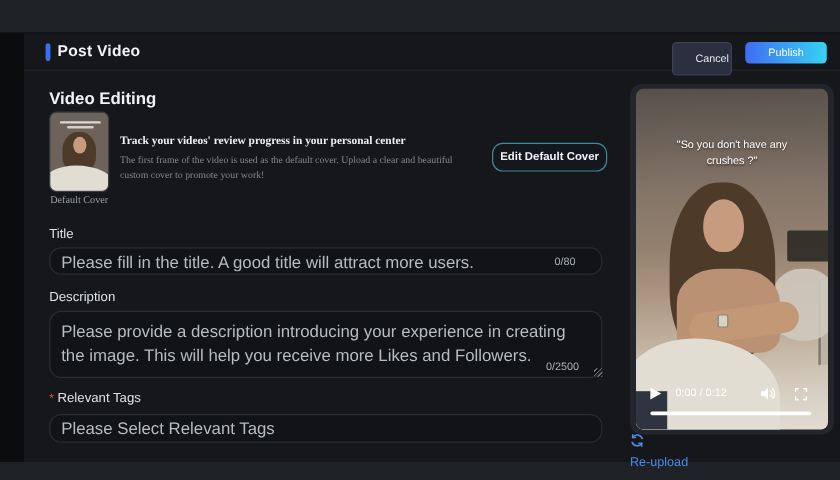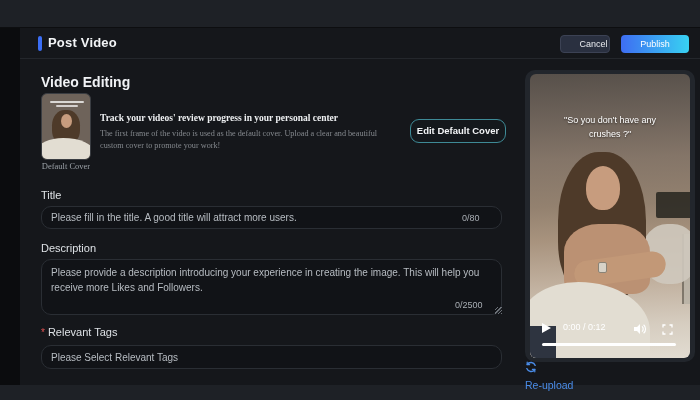--- a/index.html
+++ b/index.html
@@ -8,36 +8,36 @@
   .stage { position:relative; width:700px; height:400px; background:#15171b; }
 
   .top-strip { position:absolute; left:0; top:0; width:700px; height:28px; background:#1e2126; border-bottom:1px solid #0d0e10; }
   .left-strip { position:absolute; left:0; top:28px; width:20px; height:357px; background:#0b0c0e; }
   .bottom-strip { position:absolute; left:0; top:385px; width:700px; height:15px; background:#1e2126; }
 
   
   .hdr { position:absolute; left:20px; top:28px; width:680px; height:31px; border-bottom:1px solid #24272c; }
   .accent { position:absolute; left:18px; top:8px; width:4px; height:15px; border-radius:2px; }
   .hdr-title { position:absolute; left:28px; top:7px; font-size:13px; font-weight:bold; color:#f2f4f6; letter-spacing:.2px; }
-  .btn-cancel { position:absolute; left:540px; top:7px; width:50px; height:18px; background:#2a3040; border:1px solid #3c4254; border-radius:4px; color:#e8eaee; font-size:9px; text-align:center; line-height:16px; cursor:pointer;padding-left:17px; }
+  .btn-cancel { position:absolute; left:540px; top:7px; width:50px; height:28px; background:#2a3040; border:1px solid #3c4254; border-radius:4px; color:#e8eaee; font-size:9px; text-align:center; line-height:16px; cursor:pointer;padding-left:17px; }
   .btn-publish { position:absolute; left:601px; top:7px; width:68px; height:18px; border:none; border-radius:4px; color:#fff; font-size:9px; font-weight:normal; text-align:center; line-height:18px; cursor:pointer; }
 
   .section-title { position:absolute; left:41px; top:74px; font-size:14px; font-weight:bold; color:#f0f2f5; }
 
   
   .thumb { position:absolute; left:41px; top:93px; width:50px; height:67px; border-radius:6px; border:1px solid #3a3d42; overflow:hidden; background:#6e635a; }
   .thumb-label { position:absolute; left:33px; top:161px; width:66px; text-align:center; font-family:"Liberation Serif", serif; font-size:8.5px; color:#9aa0a6; }
   .cover-headline { position:absolute; left:100px; top:113px; font-family:"Liberation Serif", serif; font-size:9.5px; font-weight:bold; color:#eef0f2; }
   .cover-subtext { position:absolute; left:100px; top:128px; width:300px; font-family:"Liberation Serif", serif; font-size:8.2px; line-height:1.45; color:#85898e; }
   .btn-edit-cover { position:absolute; left:410px; top:119px; width:96px; height:24px; background:#14181c; border:1px solid #3e8a96; border-radius:9px; color:#f2f4f6; font-size:9.5px; font-weight:bold; text-align:center; line-height:22px; cursor:pointer; }
 
   
   .fld-label { position:absolute; font-size:11px; color:#dde1e5; }
   .req { color:#e05252; margin-right:3px; font-size:10px; }
-  .inp { position:absolute; background:#111317; border:1px solid #2a2e34; border-radius:10px; color:#e5e8eb; font-size:10px; font-family:"Liberation Sans", sans-serif; }
+  .inp { position:absolute; background:#111317; border:1px solid #2a2e34; border-radius:10px; color:#e5e8eb; font-size:14px; font-family:"Liberation Sans", sans-serif; }
   .inp::placeholder { color:#b7bcc2; opacity:1; }
   textarea.inp { resize:none; line-height:1.45; }
   .counter { position:absolute; font-size:9px; color:#a9aeb4; }
   .resize-handle { position:absolute; left:495px; top:307px; width:7px; height:7px;
     background:repeating-linear-gradient(135deg, transparent 0 1.5px, #6c7178 1.5px 2.5px); }
 
   
   .vframe { position:absolute; left:525px; top:70px; width:170px; height:292px; background:#22262c; border-radius:10px; }
   .video { position:absolute; left:530px; top:74px; width:160px; height:284px; border-radius:6px; overflow:hidden;
     background:linear-gradient(178deg,#57504a 0%,#6e635a 16%,#847568 30%,#93816f 46%,#a8937e 58%,#bfae9c 72%,#d6cdc0 88%,#e2dcd1 100%); }

